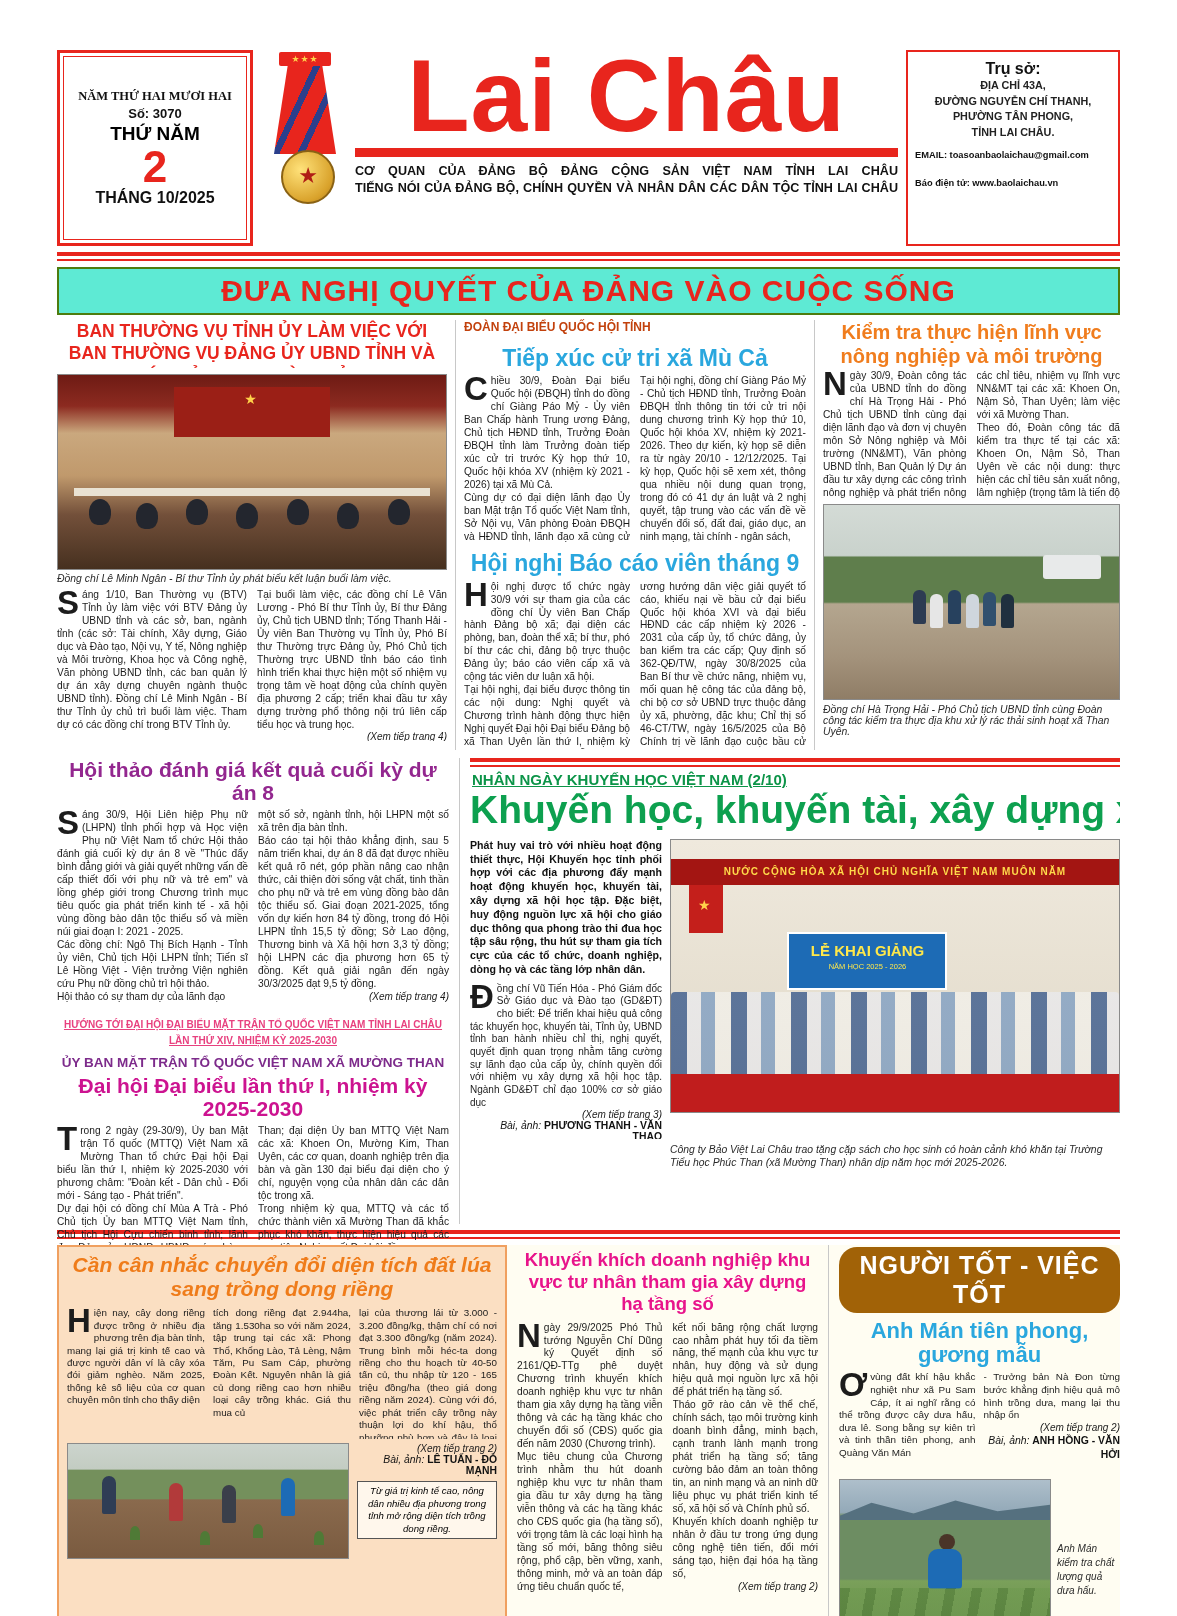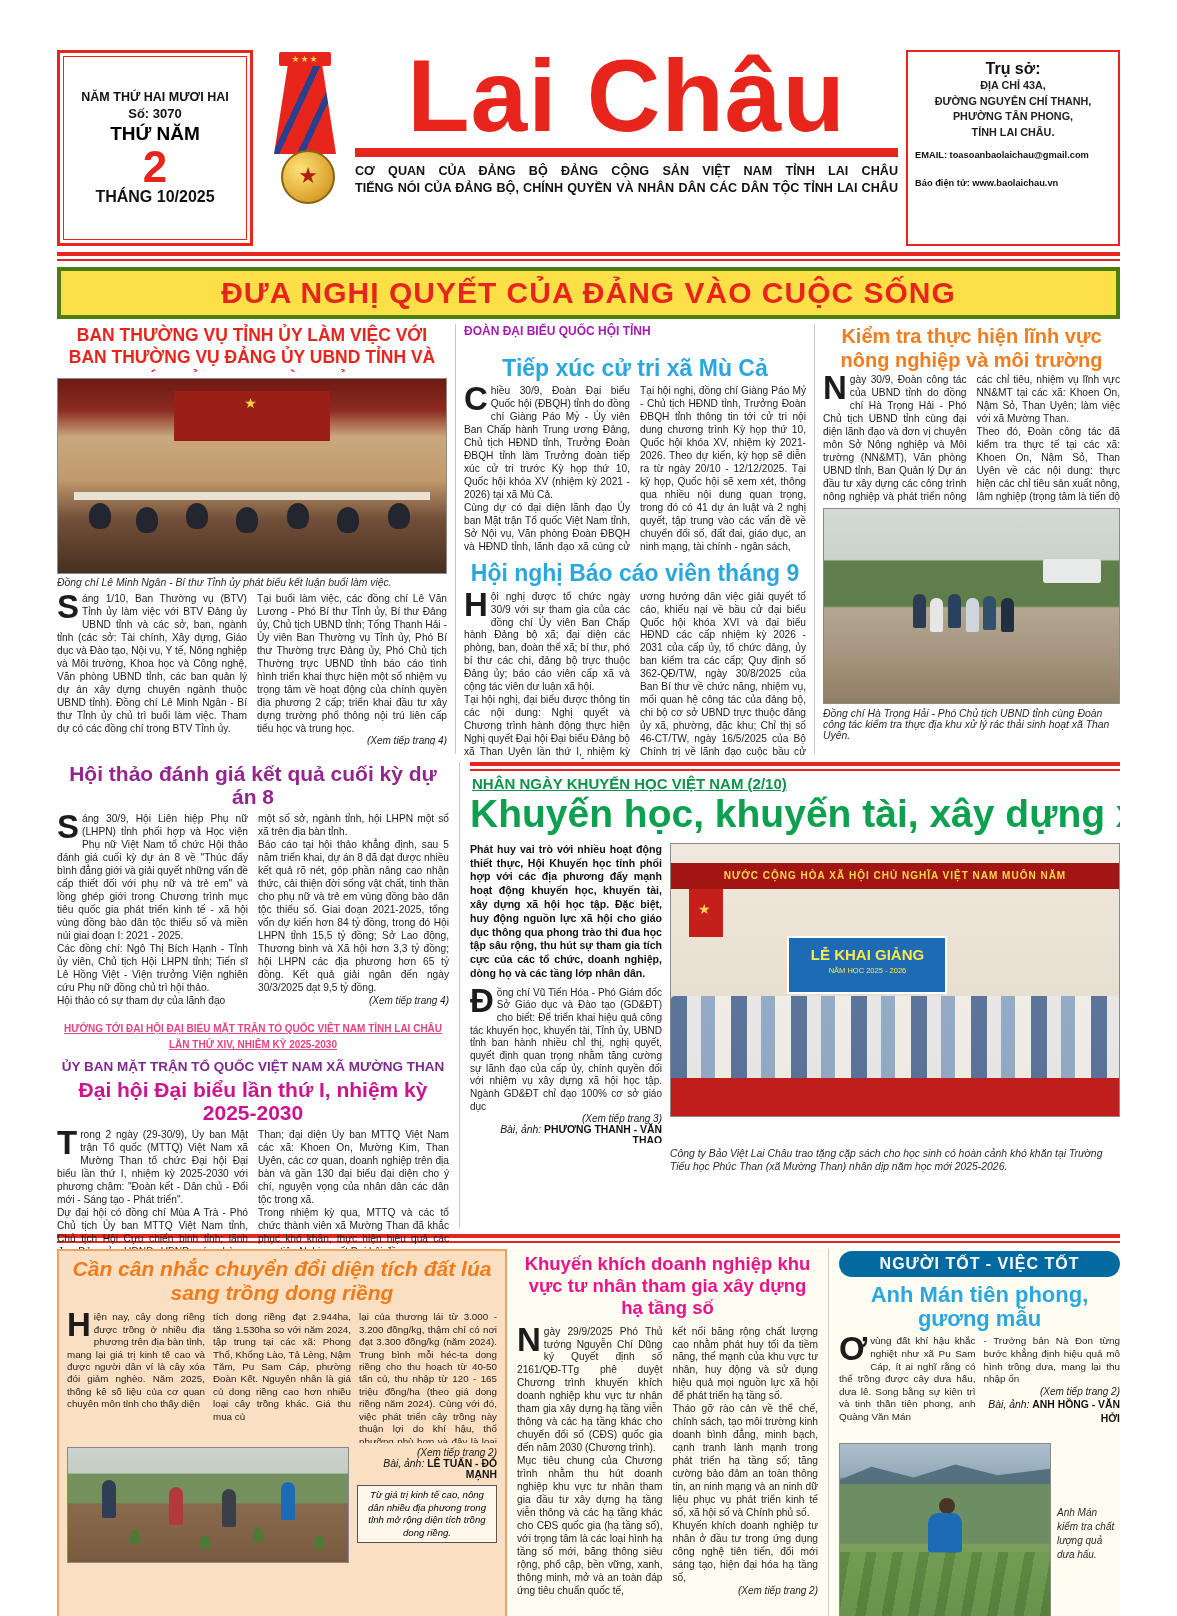--- a/index.html
+++ b/index.html
@@ -3,62 +3,62 @@
 <meta charset="utf-8">
 <style>
   html,body{margin:0;padding:0;background:#ffffff;font-family:"Liberation Sans",sans-serif;}
   .page{position:relative;width:1177px;height:1616px;background:#fff;overflow:hidden;}
   .content{position:absolute;left:57px;top:50px;width:1063px;}
 
   
   .header{display:flex;gap:8px;height:196px;}
   .issue-box{width:196px;border:3px solid #e8251d;padding:3px;box-sizing:border-box;flex:none;}
   .issue-inner{border:1px solid #e8251d;height:100%;box-sizing:border-box;display:flex;flex-direction:column;justify-content:center;align-items:center;gap:2px;padding:4px;text-align:center;}
-  .issue-l1{font-size:12.5px;font-weight:bold;color:#111;}
+  .issue-l1{font-size:12.5px;font-weight:bold;color:#111;font-family:Liberation Serif, serif;}
   .issue-l2{font-size:13px;font-weight:bold;color:#111;}
   .issue-l3{font-size:19px;font-weight:bold;color:#000000;}
   .issue-day{font-size:44px;font-weight:bold;color:#e8251d;line-height:0.9;}
   .issue-l5{font-size:16px;font-weight:bold;color:#111;}
   .medal{width:86px;flex:none;position:relative;}
   .medal-top{position:absolute;left:18px;top:2px;width:52px;height:14px;background:#e8251d;border-radius:2px;color:#ffd24a;font-size:9px;text-align:center;line-height:14px;letter-spacing:1px;}
   .medal-ribbon{position:absolute;left:13px;top:16px;width:62px;height:88px;background:linear-gradient(115deg,#e8251d 0 38%,#2b3f8c 38% 45%,#e8251d 45% 62%,#2b3f8c 62% 69%,#e8251d 69% 100%);clip-path:polygon(22% 0,78% 0,100% 100%,0 100%);}
   .medal-coin{position:absolute;left:20px;top:100px;width:50px;height:50px;border-radius:50%;background:radial-gradient(circle at 35% 35%,#ffe27a,#d9a22b 70%,#a8761a);border:2px solid #8a6214;color:#b01d15;font-size:22px;text-align:center;line-height:48px;}
   .masthead{flex:1;display:flex;flex-direction:column;min-width:0;}
   .mast-title{color:#e8251d;font-weight:bold;font-size:102px;line-height:0.92;text-align:center;letter-spacing:1px;white-space:nowrap;}
   .mast-bar{height:9px;background:#e8251d;margin:4px 0 6px 0;}
   .mast-sub{font-size:12.6px;font-weight:bold;color:#111;text-align:justify;text-align-last:justify;line-height:1.35;}
   .office-box{width:214px;flex:none;border:2px solid #e8251d;box-sizing:border-box;padding:8px 7px;text-align:center;}
   .office-title{font-size:16px;font-weight:bold;color:#111;}
   .office-line{font-size:10.8px;font-weight:bold;color:#222;line-height:1.45;}
   .office-email{font-size:9.3px;font-weight:bold;color:#111;text-align:left;margin-top:9px;}
   .office-web{font-size:9.3px;font-weight:bold;color:#111;text-align:left;margin-top:18px;}
 
   .dbl{border-top:4px solid #e8251d;border-bottom:2px solid #e8251d;height:3px;margin:6px 0;}
 
-  .banner{border:4px solid #4d7c0f;background:#fde047;height:44px;display:flex;align-items:center;justify-content:center;margin-bottom:5px;}
+  .banner{border:2px solid #4d7c0f;background:#5eead4;height:44px;display:flex;align-items:center;justify-content:center;margin-bottom:5px;}
   .banner span{color:#e8251d;font-weight:bold;font-size:30px;letter-spacing:1px;}
 
   
   .cols{display:flex;gap:10px;}
   .ct{flex:1;min-width:0;overflow:hidden;text-align:justify;font-size:10.2px;line-height:1.27;color:#1c1c1c;}
   .t{white-space:pre-line;}
   .cont{font-style:italic;text-align:right;font-size:10px;color:#1c1c1c;}
   .dropcap{float:left;font-weight:bold;font-size:33px;line-height:26px;padding:1px 3px 0 0;color:#1c1c1c;}
   .caption{font-style:italic;font-size:10.4px;color:#2a2a2a;}
   .byline{text-align:right;font-size:10.4px;color:#111;}
   .byline i{font-style:italic;font-weight:normal;}
   .byline b{font-weight:bold;}
 
   
   .bandA{display:flex;height:430px;margin-top:2px;}
   .colL{width:390px;flex:none;padding-right:8px;}
   .colM{width:342px;flex:none;border-left:1px solid #c8c8c8;border-right:1px solid #c8c8c8;padding:0 8px;}
   .colR{flex:1;min-width:0;padding-left:8px;}
   .hl-red{color:#e8251d;font-weight:bold;font-size:17.5px;line-height:1.28;text-align:center;height:48px;overflow:hidden;}
-  .kicker-blue{color:#a21caf;font-weight:bold;font-size:12px;margin-bottom:18px;}
+  .kicker-blue{color:#c2410c;font-weight:bold;font-size:12px;margin-bottom:12px;}
   .hl-blue{color:#2aa7de;font-weight:bold;font-size:23px;text-align:center;line-height:1.1;}
   .hl-orange{color:#f07d1e;font-weight:bold;font-size:20px;text-align:center;line-height:1.2;height:50px;overflow:hidden;}
   .photo{position:relative;border:1px solid #8a8a8a;overflow:hidden;box-sizing:border-box;}
 
   .photo-meeting{height:196px;margin:6px 0 3px 0;background:linear-gradient(180deg,#6e1b14 0%,#8c2a20 16%,#caa87e 30%,#c0996c 52%,#73503a 72%,#46301f 100%);}
   .pm-panel{position:absolute;left:30%;top:6%;width:40%;height:26%;background:#9b1f16;}
   .pm-star{position:absolute;left:48%;top:8%;color:#ffd24a;font-size:14px;}
   .pm-table{position:absolute;left:4%;top:58%;width:92%;height:8px;background:#e9e2d2;}
   .pm-fig{position:absolute;width:22px;height:26px;border-radius:50% 50% 40% 40%;background:#23262e;}
 
@@ -112,21 +112,21 @@
   .dr-cols{display:flex;gap:8px;height:132px;}
   .dr-cols .ct{font-size:9.8px;}
   .dr-bottom{display:flex;gap:8px;margin-top:4px;}
   .dr-photo{width:282px;flex:none;}
   .dr-side{flex:1;min-width:0;font-size:9.8px;}
   .cap-box{border:1px solid #555;background:#fff7ec;padding:3px 4px;font-style:italic;font-size:9.6px;margin-top:5px;text-align:center;line-height:1.3;}
   .cM{width:322px;flex:none;box-sizing:border-box;padding:4px 10px;border-right:1px solid #c8c8c8;}
   .hl-magenta2{color:#e8148b;font-weight:bold;font-size:18.5px;text-align:center;line-height:1.2;margin-bottom:6px;}
   .cM .cols{height:312px;}
   .cR{flex:1;min-width:0;box-sizing:border-box;padding:2px 0 0 10px;}
-  .pill{background:#0369a1;border-radius:18px;color:#fff;font-weight:bold;font-size:16px;text-align:center;padding:4px 0;letter-spacing:1px;}
+  .pill{background:#a16207;border-radius:18px;color:#fff;font-weight:bold;font-size:25px;text-align:center;padding:4px 0;letter-spacing:1px;}
   .hl-blue2{color:#2aa7de;font-weight:bold;font-size:22px;text-align:center;line-height:1.1;margin:6px 0 4px 0;}
   .nt-cols{display:flex;gap:8px;height:106px;}
   .nt-cols .ct{font-size:9.9px;}
   .nt-row{display:flex;gap:6px;margin-top:2px;}
   .nt-photo{width:212px;flex:none;}
   .nt-cap{flex:1;min-width:0;font-style:italic;font-size:10px;color:#2a2a2a;display:flex;align-items:center;text-align:left;line-height:1.4;}
 </style>
 </head>
 <body>
 

